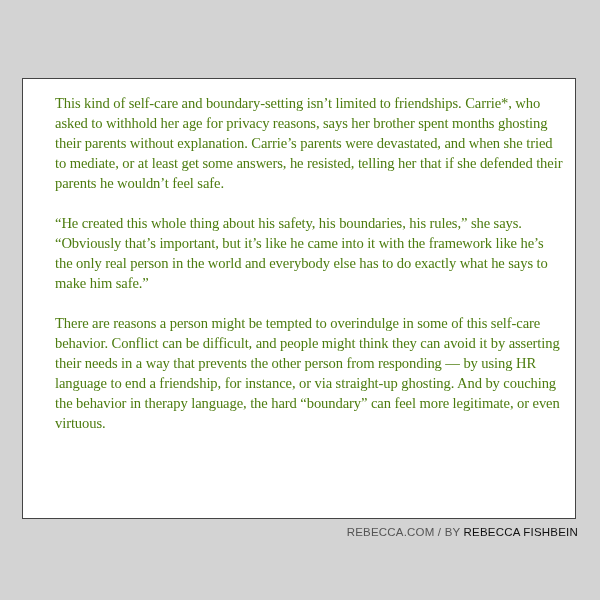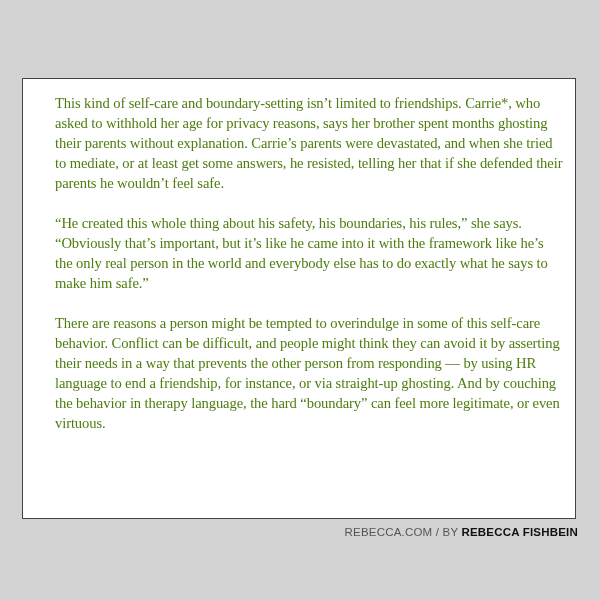--- a/index.html
+++ b/index.html
@@ -28,21 +28,21 @@
     }
     .credit {
       position: absolute;
       right: 22px;
       top: 526px;
       font-family: "Liberation Sans", "DejaVu Sans", sans-serif;
       font-size: 11.5px;
       color: #555555;
       letter-spacing: 0.2px;
     }
-    .credit .author { color: #111111; font-weight: bold; }
+    .credit .author { color: #111111; font-weight: normal; }
   </style>
 </head>
 <body>
 
 <div class="card">
   <p class="para">This kind of self-care and boundary-setting isn’t limited to friendships. Carrie*, who asked to withhold her age for privacy reasons, says her brother spent months ghosting their parents without explanation. Carrie’s parents were devastated, and when she tried to mediate, or at least get some answers, he resisted, telling her that if she defended their parents he wouldn’t feel safe.</p>
   <p class="para">“He created this whole thing about his safety, his boundaries, his rules,” she says. “Obviously that’s important, but it’s like he came into it with the framework like he’s the only real person in the world and everybody else has to do exactly what he says to make him safe.”</p>
   <p class="para">There are reasons a person might be tempted to overindulge in some of this self-care behavior. Conflict can be difficult, and people might think they can avoid it by asserting their needs in a way that prevents the other person from responding — by using HR language to end a friendship, for instance, or via straight-up ghosting. And by couching the behavior in therapy language, the hard “boundary” can feel more legitimate, or even virtuous.</p>
 </div>
 

